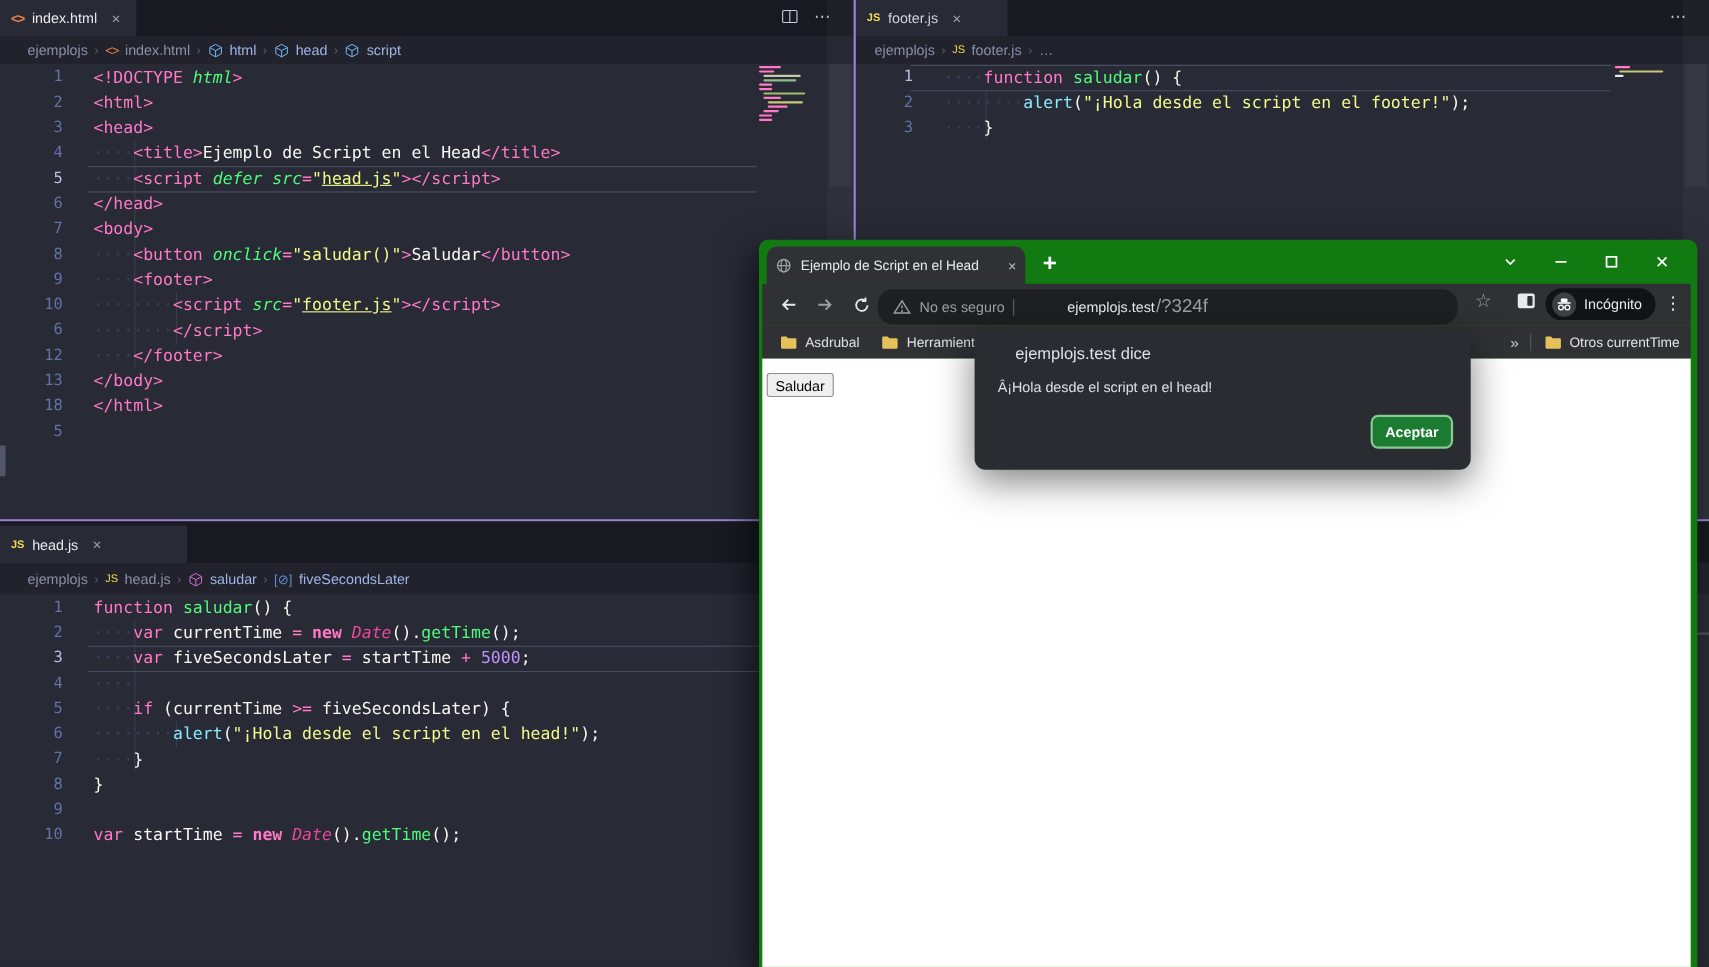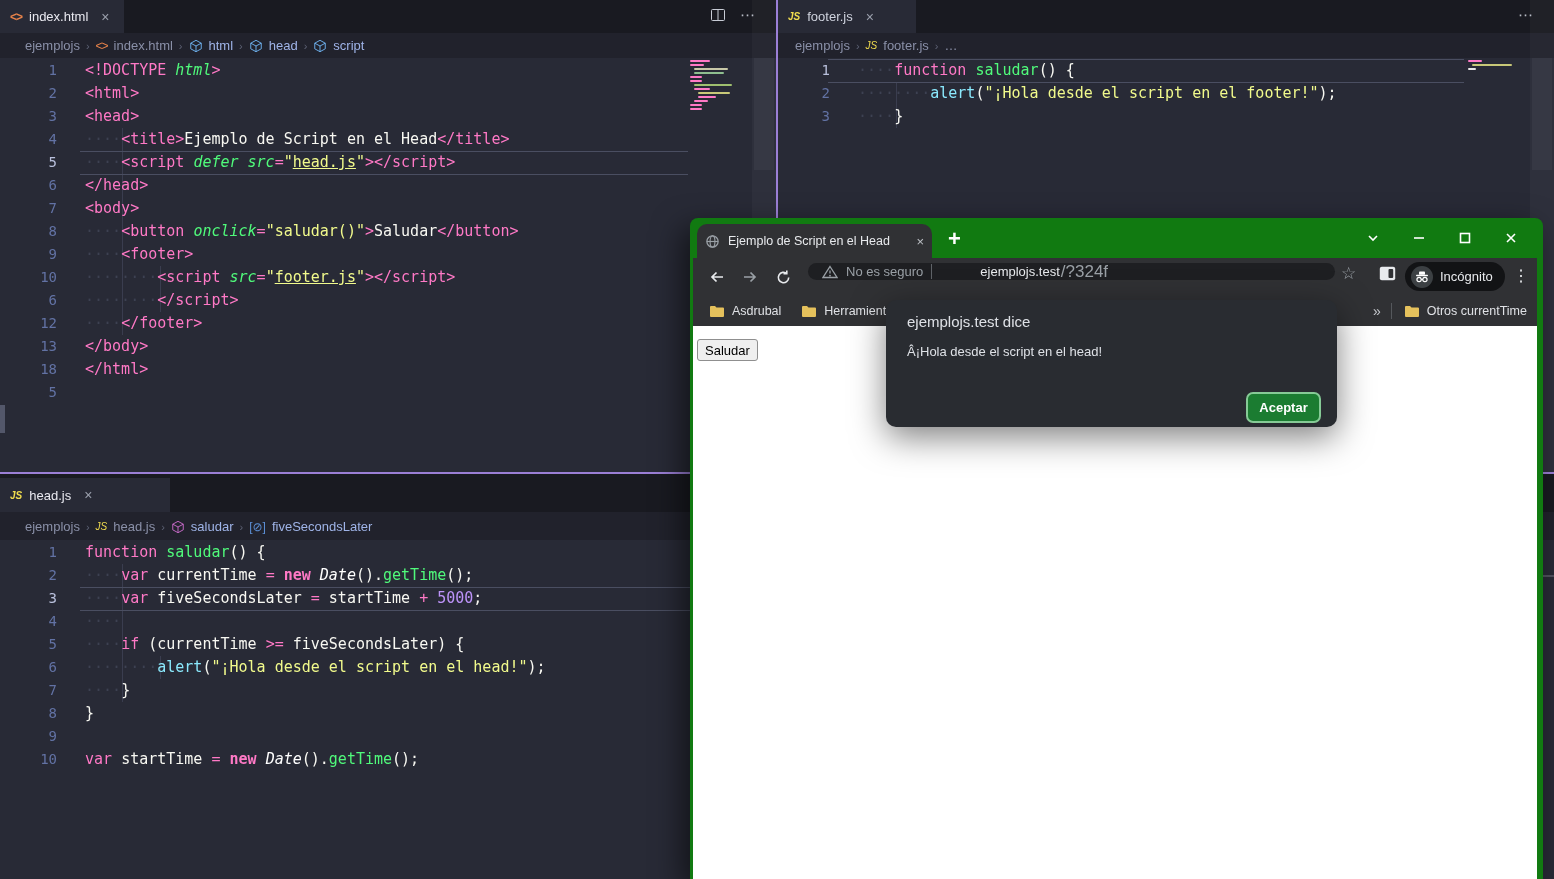--- a/index.html
+++ b/index.html
@@ -6,35 +6,35 @@
   #screen{position:relative;width:1554px;height:879px;overflow:hidden;
     font-family:"Liberation Sans",sans-serif;background:#282a36;}
   
   .vsc{position:absolute;inset:0;background:#282a36;}
   .tabstrip{position:absolute;background:#191a21;}
   .crumbbar{position:absolute;background:#21222c;}
   .vtab{position:absolute;top:0;height:33px;background:#282a36;display:flex;align-items:center;
     gap:7px;padding:0 10px;color:#e9e9f0;font-size:13px;}
   .vtab .fico{font-weight:bold;font-family:"Liberation Sans",sans-serif;}
   .ico-html{color:#e8834a;font-size:12px;letter-spacing:-1px;}
-  .ico-js{color:#f0dc4e;font-size:10px;font-style:italic;}
+  .ico-js{color:#f0dc4e;font-size:10px;}
   .tclose{color:#9ba0ad;font-size:14px;margin-left:6px;cursor:pointer;}
   .crumbs{position:absolute;display:flex;align-items:center;gap:6px;color:#8a90a8;font-size:13px;height:25px;}
   .crumbs .sep{color:#5d6275;font-size:11px;}
   .crumbs .ci{display:inline-flex;align-items:center;}
   .paneacts{position:absolute;display:flex;gap:14px;color:#b8bcc6;font-size:15px;align-items:center;}
   .code-lines{position:absolute;font-family:"DejaVu Sans Mono",monospace;font-size:15px;line-height:23px;white-space:pre;}
   .cl{height:23px;}
   .gutter{position:absolute;font-family:"DejaVu Sans Mono",monospace;font-size:14px;line-height:23px;
     color:#6272a4;text-align:right;}
   .gn{height:23px;}
   .gn.on{color:#b9c0dc;}
   .tk.pink{color:#ff79c6;} .tk.pinkb{color:#ff79c6;font-weight:bold;}
   .tk.green{color:#50fa7b;} .tk.greeni{color:#50fa7b;font-style:italic;}
-  .tk.cyan{color:#8be9fd;} .tk.cyani{color:#ffffff;font-style:italic;}
+  .tk.cyan{color:#8be9fd;} .tk.cyani{color:#ec4899;font-style:italic;}
   .tk.yellow{color:#f1fa8c;} .tk.yellowu{color:#f1fa8c;text-decoration:underline;}
   .tk.purple{color:#bd93f9;} .tk.fg{color:#f8f8f2;} .tk.op{color:#ff79c6;}
   .tk.ws{color:#3d4152;}
   .curline{position:absolute;height:24px;border-top:1px solid #4a4e61;border-bottom:1px solid #4a4e61;
     box-sizing:border-box;pointer-events:none;}
   .iguide{position:absolute;width:1px;background:#3a3d4f;pointer-events:none;}
   .sash-v{position:absolute;width:2px;background:#9b7fd6;}
   .sash-h{position:absolute;height:2px;background:#9b7fd6;}
   .minimap{position:absolute;}
   .mml{position:absolute;height:2px;border-radius:1px;}
@@ -45,21 +45,21 @@
   .bwin{position:absolute;left:690px;top:218px;width:853px;height:661px;background:#117a11;
     border-radius:8px 8px 0 0;box-shadow:-8px 10px 30px rgba(0,0,0,.55);}
   .btab{position:absolute;left:7px;top:6px;width:235px;height:34px;background:#303134;
     border-radius:10px 10px 0 0;display:flex;align-items:center;padding:0 8px;box-sizing:border-box;color:#e8eaed;}
   .btab .t{font-size:12.5px;margin-left:8px;flex:1;white-space:nowrap;overflow:hidden;}
   .btab .x{color:#bdc1c6;font-size:13px;margin-left:6px;cursor:pointer;}
   .newtab{position:absolute;left:258px;top:8px;color:#fff;font-size:22px;font-weight:bold;cursor:pointer;}
   .winctl{position:absolute;top:10px;width:22px;height:20px;display:flex;align-items:center;justify-content:center;cursor:pointer;}
   .toolbar{position:absolute;left:3px;right:6px;top:40px;height:38px;background:#303134;}
   .navbtn{position:absolute;top:7px;width:24px;height:24px;display:flex;align-items:center;justify-content:center;cursor:pointer;}
-  .omnibox{position:absolute;left:115px;top:5px;width:527px;height:17px;background:#1e1f22;border-radius:14px;
+  .omnibox{position:absolute;left:105px;top:5px;width:527px;height:32px;background:#1e1f22;border-radius:14px;
     display:flex;align-items:center;padding:0 14px;box-sizing:border-box;gap:8px;}
   .omnibox .warn{flex:none;}
   .omnibox .sec{color:#9aa0a6;font-size:13px;}
   .omnibox .div{width:1px;height:15px;background:#5f6368;}
   .omnibox .host{color:#e8eaed;font-size:13px;margin-left:40px;}
   .omnibox .path{color:#9aa0a6;font-size:17px;margin-left:-7px;}
   .star{position:absolute;left:648px;top:5px;color:#9aa0a6;font-size:17px;cursor:pointer;}
   .panelico{position:absolute;left:686px;top:8px;cursor:pointer;}
   .incog{position:absolute;left:712px;top:4px;height:29px;background:#121315;border-radius:15px;
     display:flex;align-items:center;gap:7px;padding:0 12px 0 6px;color:#e8eaed;font-size:13px;cursor:pointer;}
@@ -69,23 +69,23 @@
   .bm{display:flex;align-items:center;gap:7px;color:#dfe1e5;font-size:12.5px;padding:0 10px;cursor:pointer;}
   .bm.first{margin-left:6px;}
   .bm-right{position:absolute;right:8px;display:flex;align-items:center;gap:10px;}
   .chev2{color:#c4c7cc;font-size:14px;cursor:pointer;}
   .bsep{width:1px;height:16px;background:#55585c;}
   .page{position:absolute;left:3px;right:6px;top:108px;bottom:0;background:#ffffff;}
   .pagebtn{position:absolute;left:4px;top:13px;height:22px;padding:0 7px;background:#efefef;
     border:1px solid #8f8f8f;border-radius:3px;font-size:13px;color:#000;font-family:"Liberation Sans",sans-serif;cursor:pointer;}
   .dialog{position:absolute;left:196px;top:82px;width:451px;height:127px;background:#292c31;
     border-radius:10px;box-shadow:0 10px 34px rgba(0,0,0,.5);color:#dee1e6;}
-  .dialog .dtitle{position:absolute;left:21px;top:13px;font-size:15px;}
+  .dialog .dtitle{position:absolute;left:37px;top:13px;font-size:15px;}
   .dialog .dmsg{position:absolute;left:21px;top:44px;font-size:13px;}
-  .dialog .dbtn{position:absolute;right:16px;top:92px;width:75px;height:31px;background:#1b7c31;
+  .dialog .dbtn{position:absolute;right:16px;top:77px;width:75px;height:31px;background:#1b7c31;
     border:2px solid #86ca96;border-radius:7px;color:#fff;font-weight:bold;font-size:13px;
     display:flex;align-items:center;justify-content:center;box-sizing:border-box;cursor:pointer;
     font-family:"Liberation Sans",sans-serif;}
   svg{display:block;}
 </style>
 </head>
 <body>
 <div id="screen">
 
 <div class="vsc">

